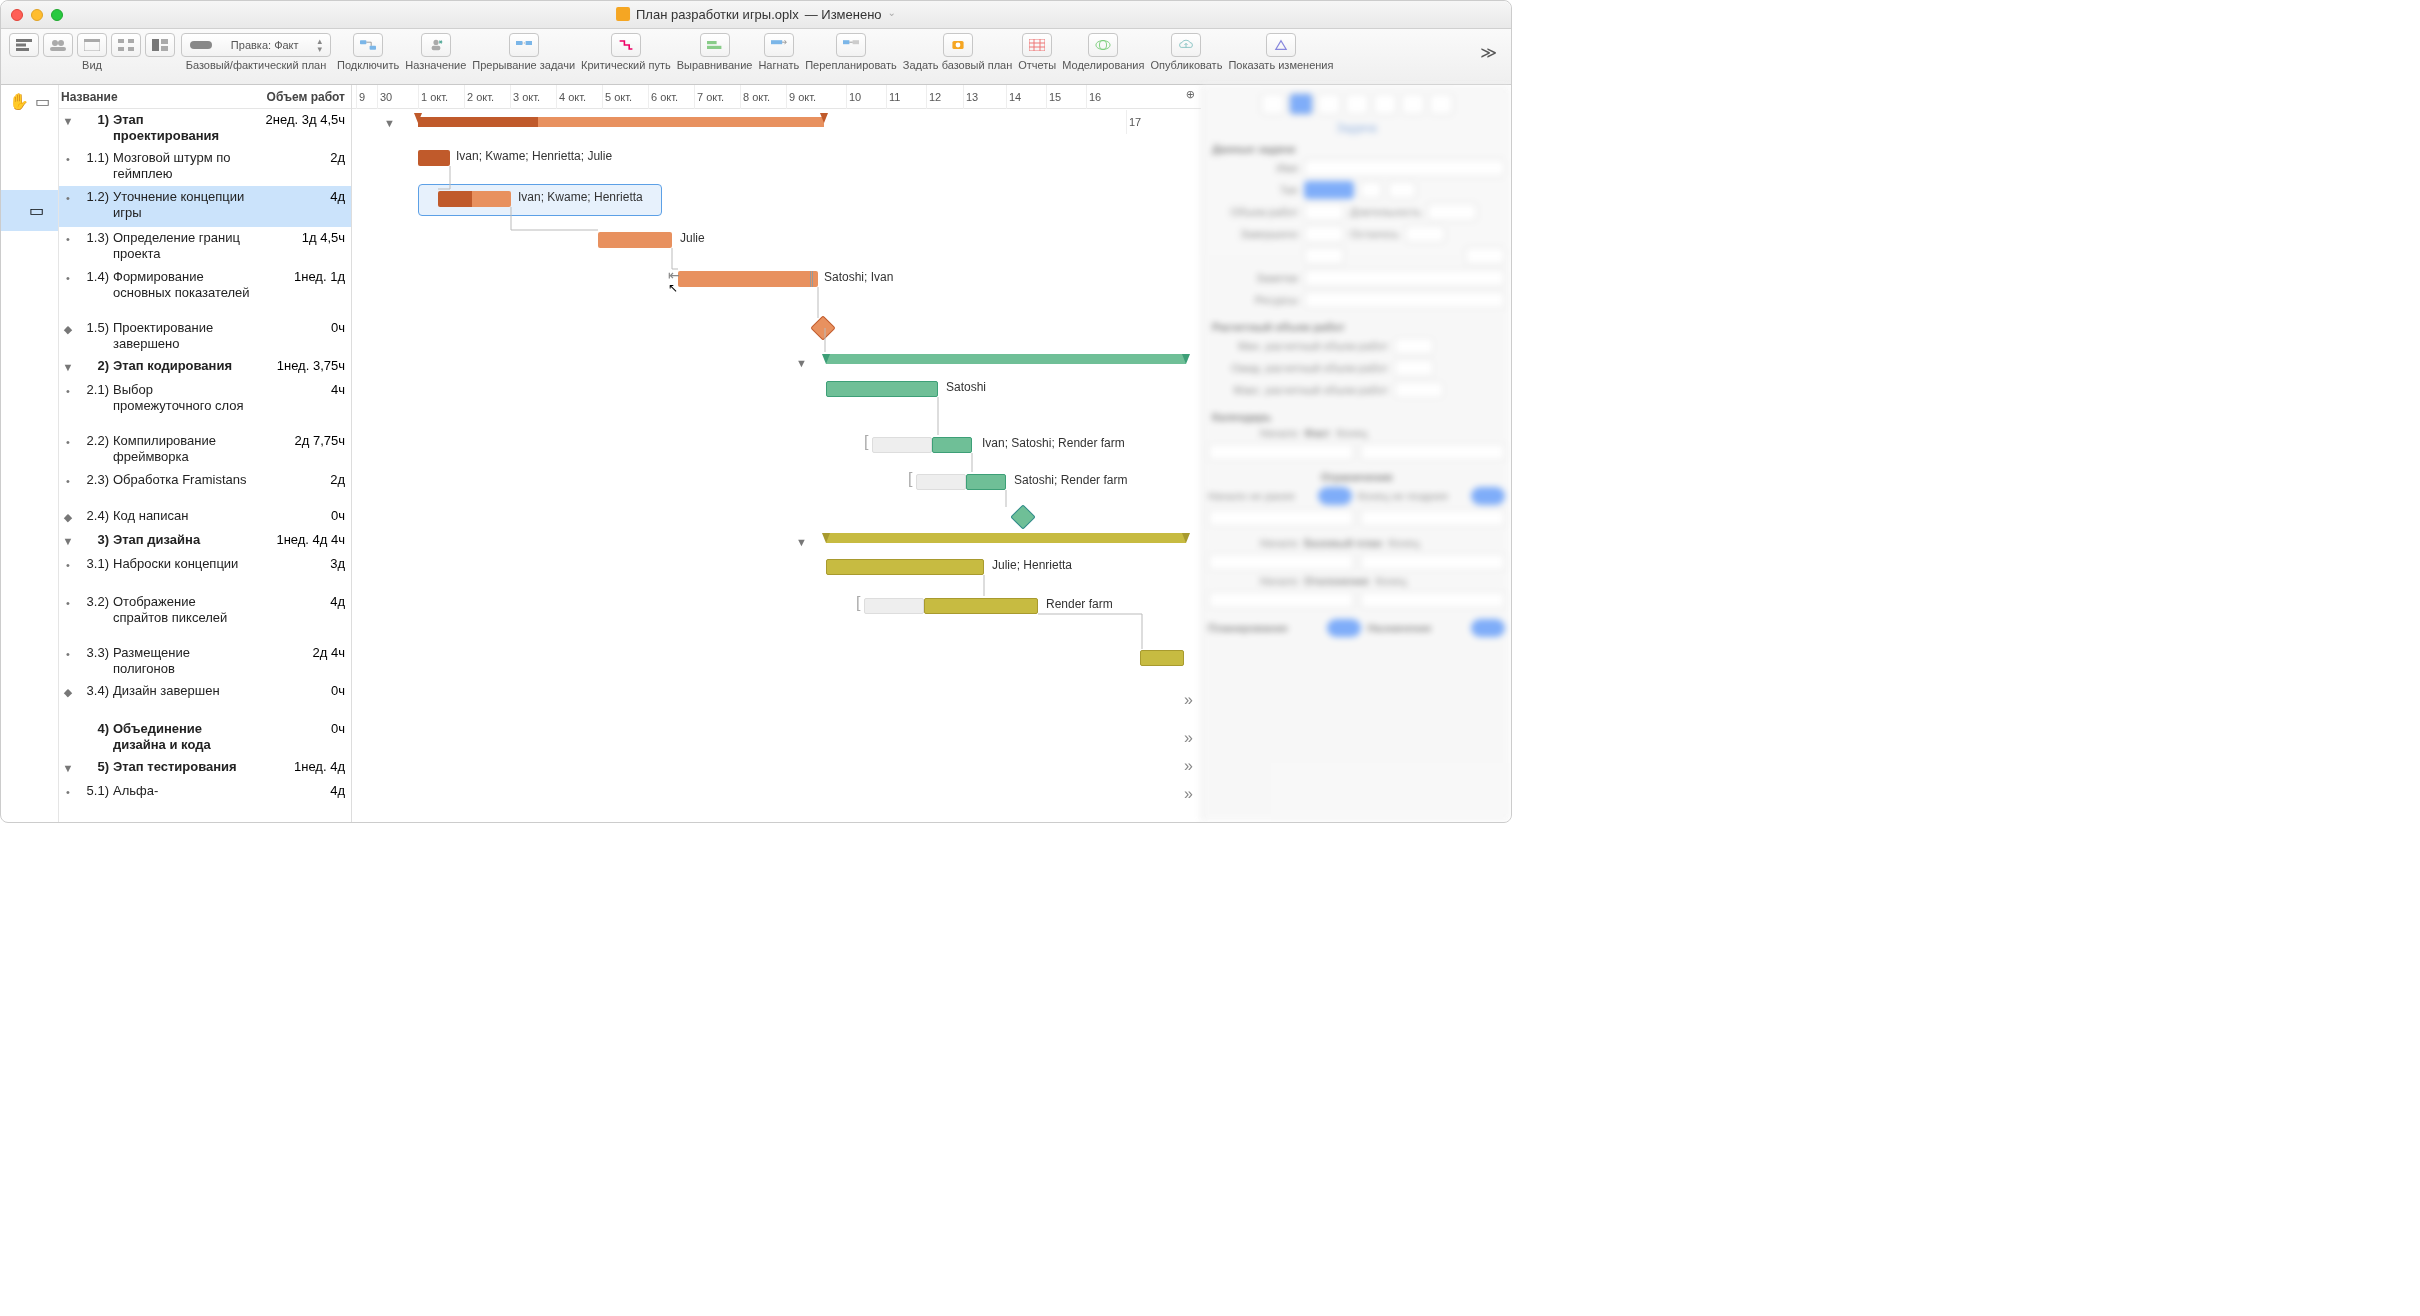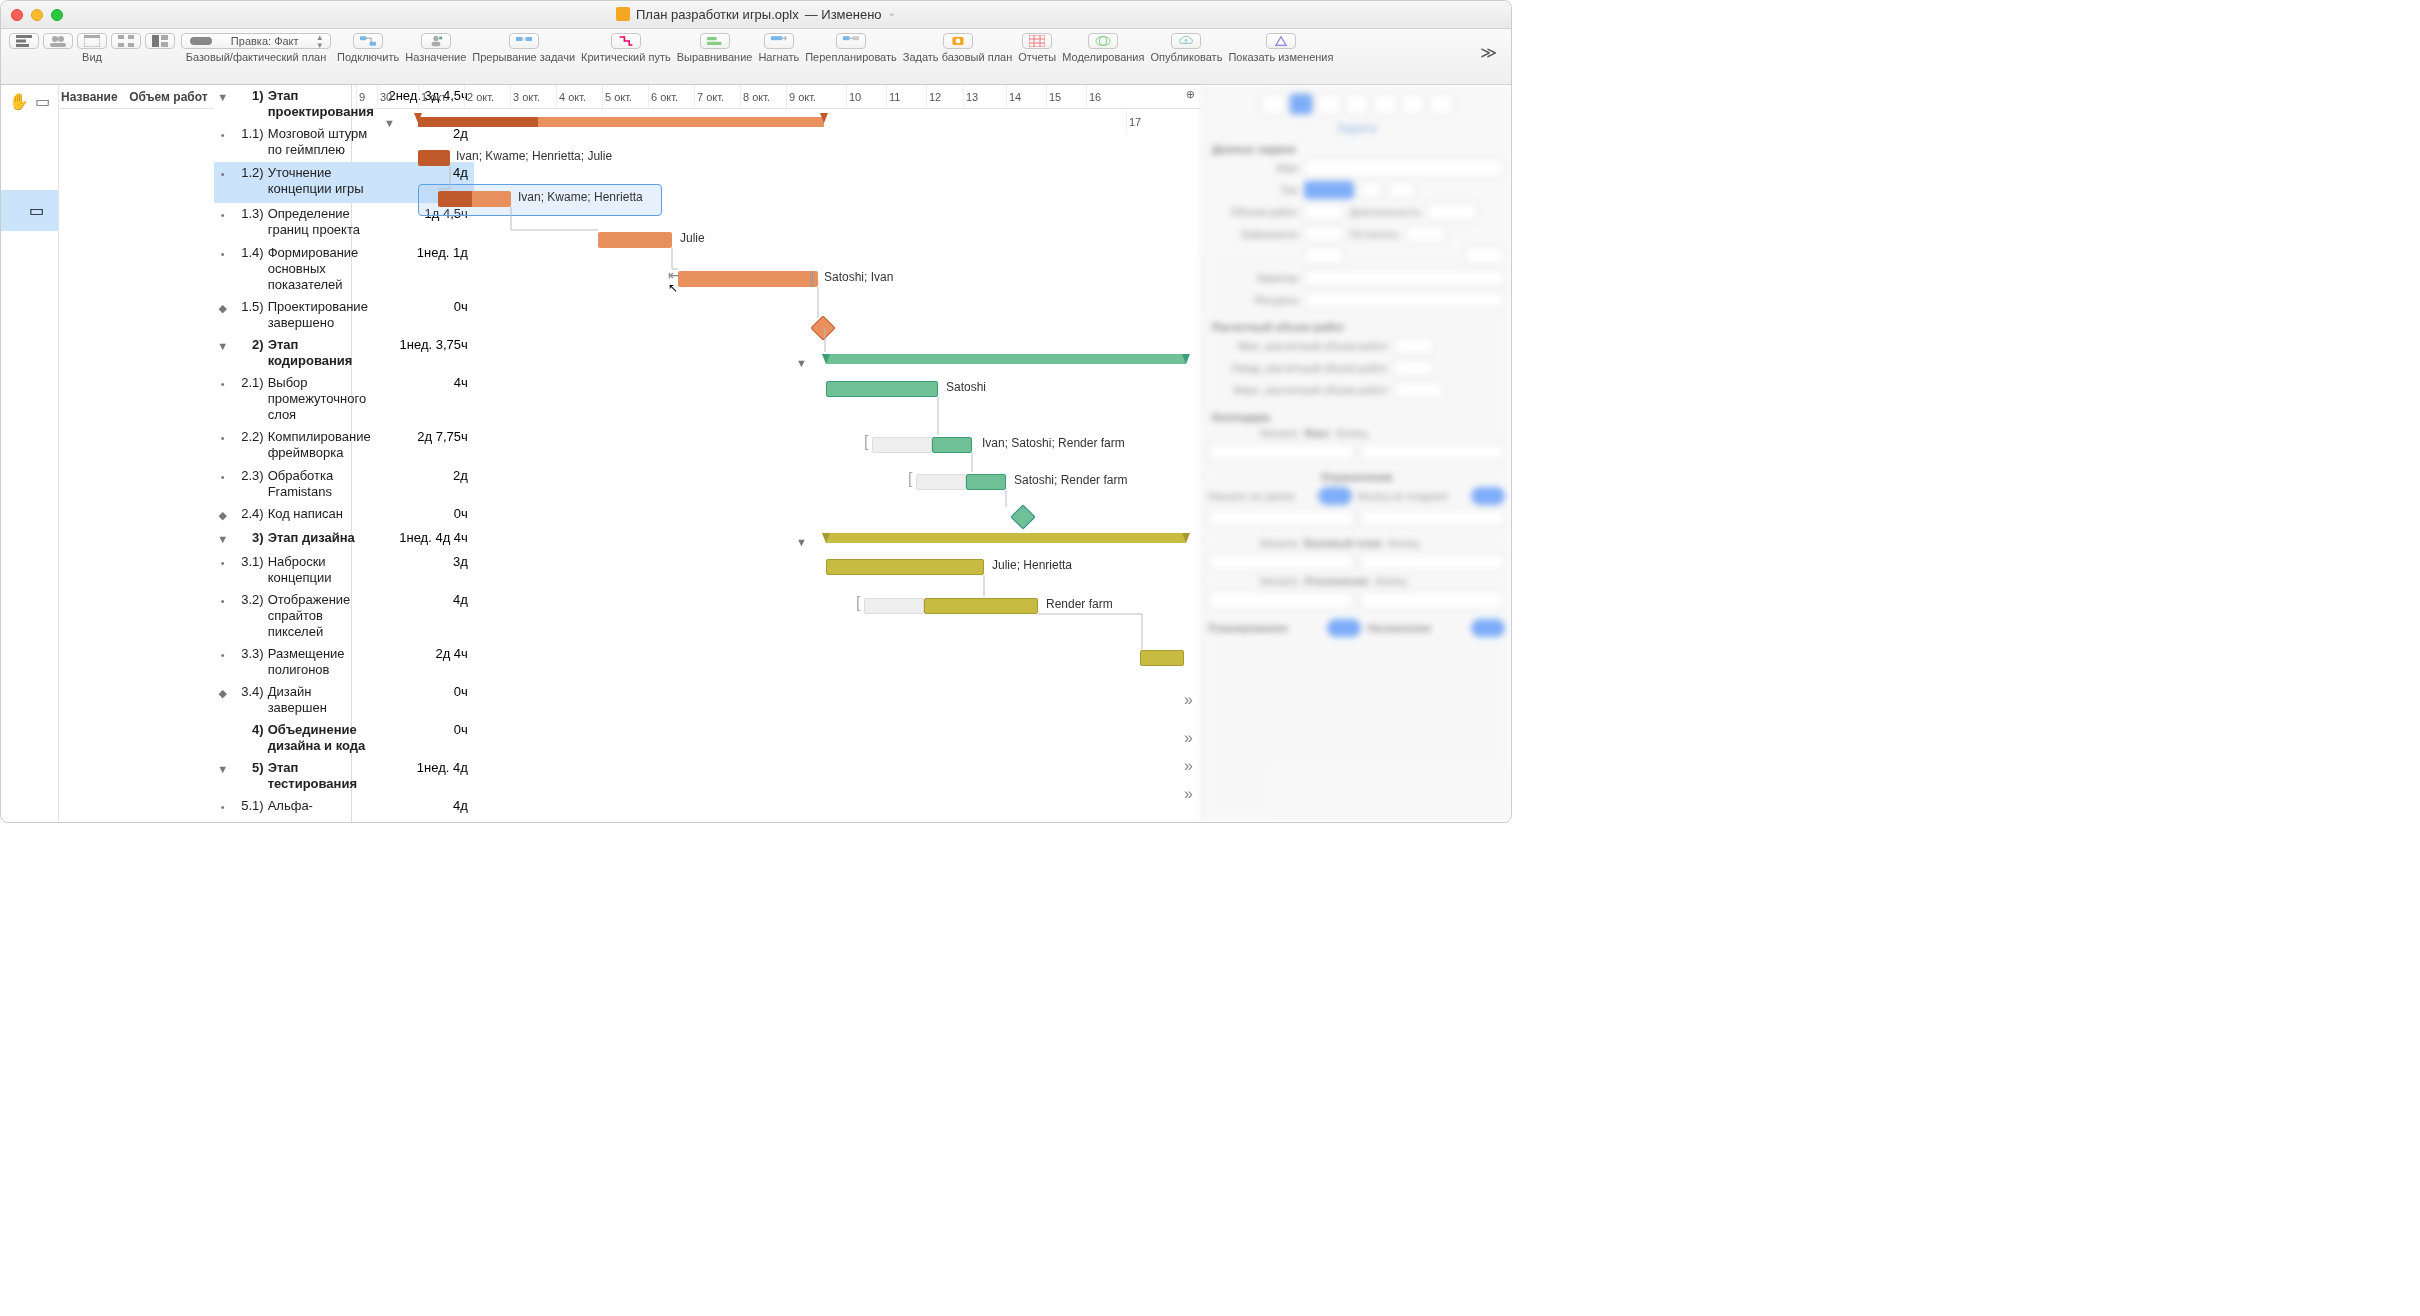--- a/index.html
+++ b/index.html
@@ -13,32 +13,32 @@
 .dot.y{background:#ffbd2e;border:1px solid #e0a326;}
 .dot.g{background:#28c940;border:1px solid #1fa82e;}
 .titlecenter{position:absolute; left:50%; transform:translateX(-50%); display:flex; align-items:flex-start; gap:6px; color:#333; font-size:13px;}
 .titlecenter .doc-icon{width:14px; height:14px; background:#f5a623; border-radius:2px;}
 .titlecenter .chev{color:#aaa; font-size:10px;}
 
 
 .toolbar{height:56px; background:linear-gradient(#fafafa,#efefef); border-bottom:1px solid #c9c9c9; display:flex; align-items:flex-start; padding:4px 8px 0 8px; gap:6px;}
 .tbgroup{display:flex; flex-direction:column; align-items:center; gap:2px;}
 .tbrow{display:flex; gap:4px;}
-.tbbtn{height:16px; min-width:28px; background:linear-gradient(#fff,#f2f2f2); border:1px solid #c7c7c7; border-radius:4px; display:flex; align-items:center; justify-content:center; padding:0 6px; font-size:11px; color:#555;}
+.tbbtn{height:24px; min-width:28px; background:linear-gradient(#fff,#f2f2f2); border:1px solid #c7c7c7; border-radius:4px; display:flex; align-items:center; justify-content:center; padding:0 6px; font-size:11px; color:#555;}
 .tblabel{font-size:11px; color:#555;}
 .wide{min-width:150px; justify-content:space-between; padding:0 8px;}
 .tbicon{width:16px; height:12px;}
 .more{margin-left:auto; font-size:16px; color:#555; padding-right:6px; padding-top:10px;}
 
 
 .mainrow{display:flex; height:calc(100% - 28px - 56px);}
 .leftcol{display:flex; border-right:1px solid #ddd;}
 .gutter{width:58px; border-right:1px solid #e5e5e5; padding-top:4px;}
 .gutter .hdr{height:24px; display:flex; align-items:center; gap:6px; padding-left:8px; color:#666;}
-.outline{width:292px; display:flex; flex-direction:row;}
+.outline{width:292px; display:flex; flex-direction:column;}
 .outhdr{display:flex; height:24px; border-bottom:1px solid #e5e5e5; align-items:center; font-size:12px; font-weight:bold; color:#444;}
 .outhdr .c1{flex:1; padding-left:2px;}
 .outhdr .c2{width:96px; text-align:right; padding-right:6px;}
 .orow{display:flex; align-items:flex-start; padding:3px 0 3px 0; font-size:13px; color:#222;}
 .orow .disc{width:18px; text-align:center; color:#777; font-size:11px; line-height:18px;}
 .orow .idx{width:36px; text-align:right; padding-right:4px;}
 .orow .nm{flex:1; padding-right:4px; line-height:16px;}
 .orow .eff{width:96px; text-align:right; padding-right:6px; color:#000000;}
 .orow.summary .nm,.orow.summary .idx{font-weight:bold;}
 .orow.selected{background:#cbe3fb;}

